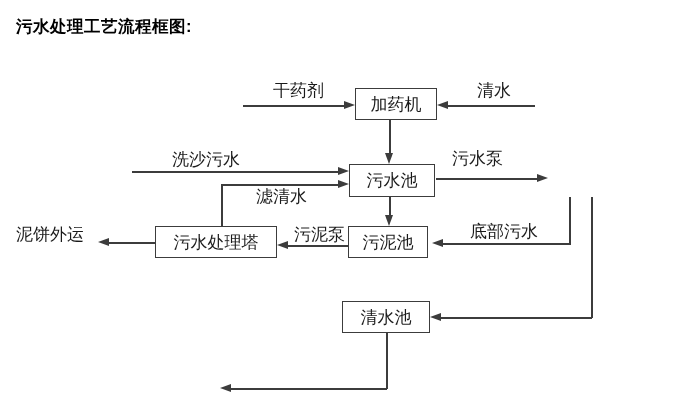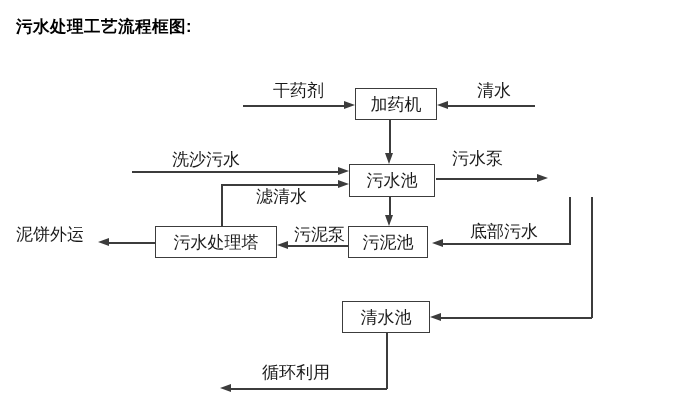--- a/index.html
+++ b/index.html
@@ -73,21 +73,20 @@
   </div>
 
   <div class="lbl" style="left:273px; top:82px;">干药剂</div>
   <div class="lbl" style="left:477px; top:82px;">清水</div>
   <div class="lbl" style="left:172px; top:151px;">洗沙污水</div>
   <div class="lbl" style="left:452px; top:150px;">污水泵</div>
   <div class="lbl" style="left:256px; top:188px;">滤清水</div>
   <div class="lbl" style="left:16px; top:226px;">泥饼外运</div>
   <div class="lbl" style="left:294px; top:226px;">污泥泵</div>
   <div class="lbl" style="left:470px; top:223px;">底部污水</div>
-  <div class="lbl" style="left:262px; top:364px;">循环利用</div>
 
   <div class="line h" style="left:243px; top:105px; width:101px;"></div>
   <div class="ah ah-right" style="left:344px; top:101px;"></div>
 
   <div class="line h" style="left:448px; top:105px; width:87px;"></div>
   <div class="ah ah-left" style="left:437px; top:101px;"></div>
 
   <div class="line v" style="left:389px; top:119px; height:34px;"></div>
   <div class="ah ah-down" style="left:385px; top:153px;"></div>
 

